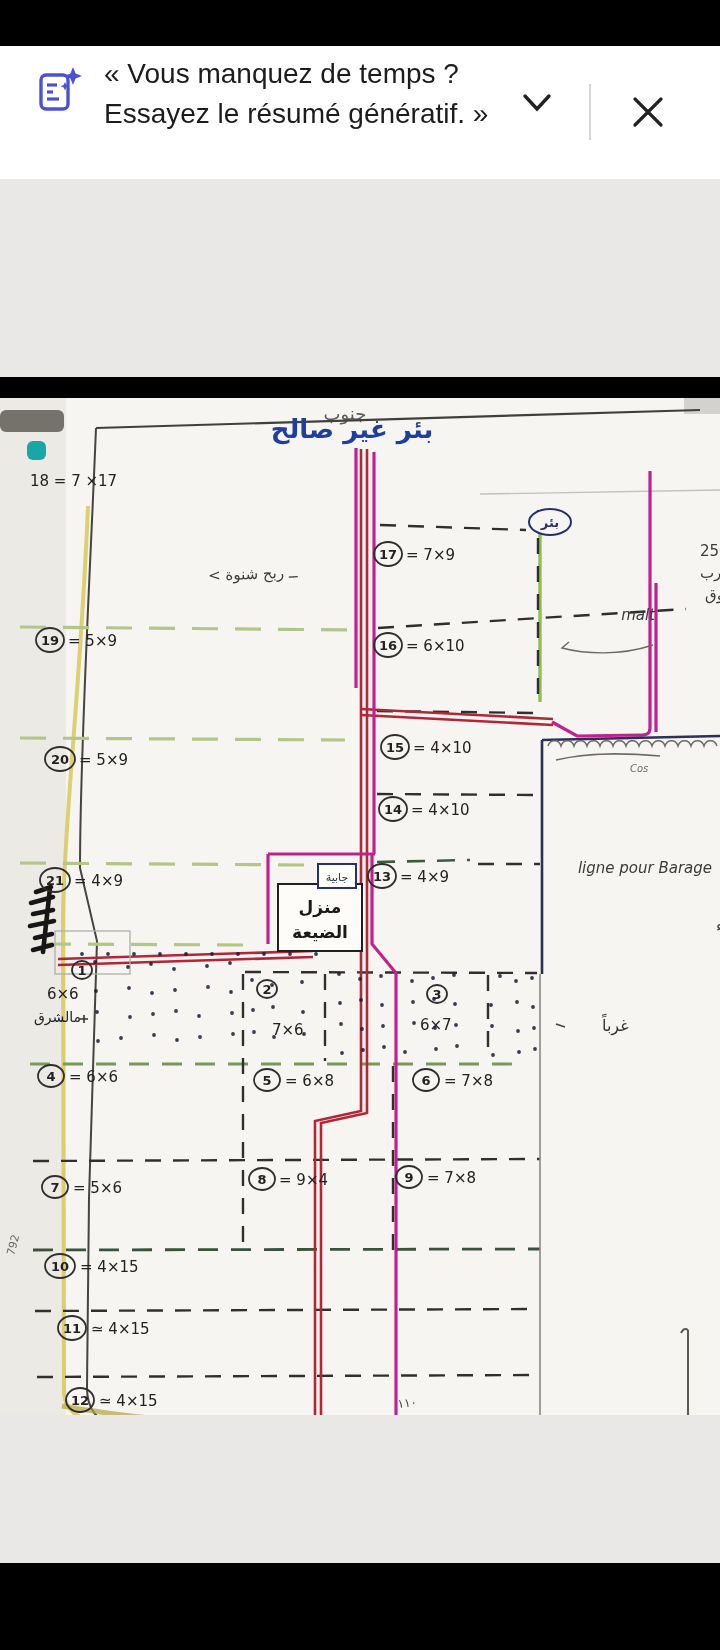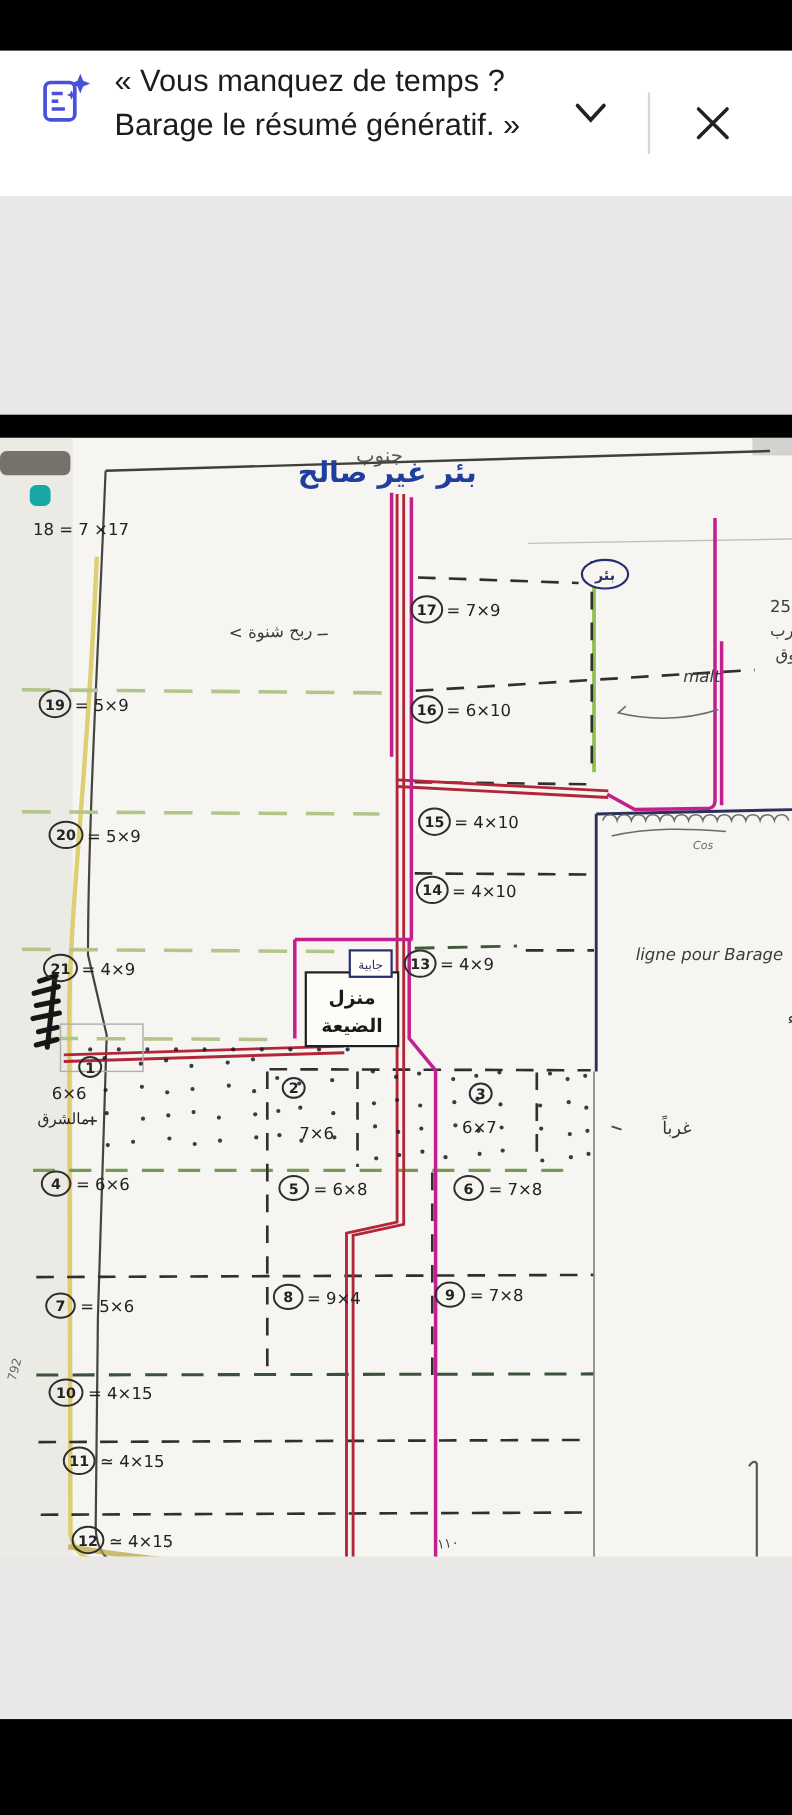--- a/index.html
+++ b/index.html
@@ -40,21 +40,21 @@
     <svg id="banner-icon" viewBox="0 0 46 46">
       <rect x="3" y="9" width="27" height="34" rx="5" fill="none" stroke="#4b51d6" stroke-width="3.4"></rect>
       <line x1="9" y1="19" x2="19" y2="19" stroke="#4b51d6" stroke-width="3.2"></line>
       <line x1="9" y1="26" x2="15" y2="26" stroke="#4b51d6" stroke-width="3.2"></line>
       <line x1="9" y1="33" x2="21" y2="33" stroke="#4b51d6" stroke-width="3.2"></line>
       <path d="M35 1 l2.6 6.4 6.4 2.6 -6.4 2.6 -2.6 6.4 -2.6 -6.4 -6.4 -2.6 6.4 -2.6 z" fill="#4b51d6"></path>
       <path d="M27 16 l1.3 3 3 1.3 -3 1.3 -1.3 3 -1.3 -3 -3 -1.3 3 -1.3 z" fill="#4b51d6"></path>
     </svg>
     <div id="banner-text">
       <div>« Vous manquez de temps ?</div>
-      <div>Barage le résumé génératif. »</div>
+      <div>Essayez le résumé génératif. »</div>
     </div>
     <svg id="chevron" viewBox="0 0 30 24">
       <path d="M3 5 L15 18 L27 5" fill="none" stroke="#222" stroke-width="3.4" stroke-linecap="round"></path>
     </svg>
     <div id="banner-divider"></div>
     <svg id="close-x" viewBox="0 0 36 36">
       <path d="M5 5 L31 31 M31 5 L5 31" stroke="#222" stroke-width="3.2" stroke-linecap="round"></path>
     </svg>
   </div>
 

